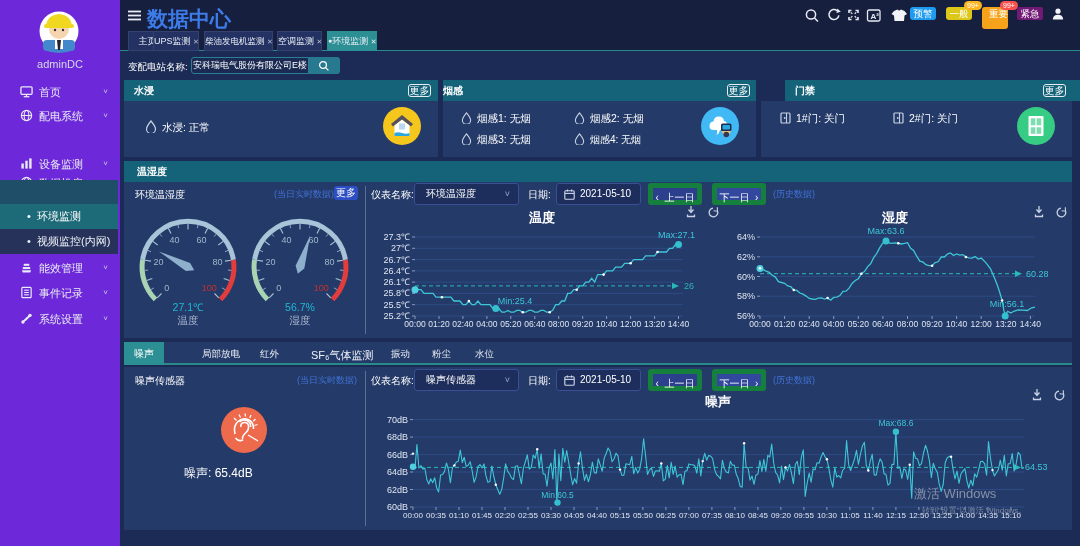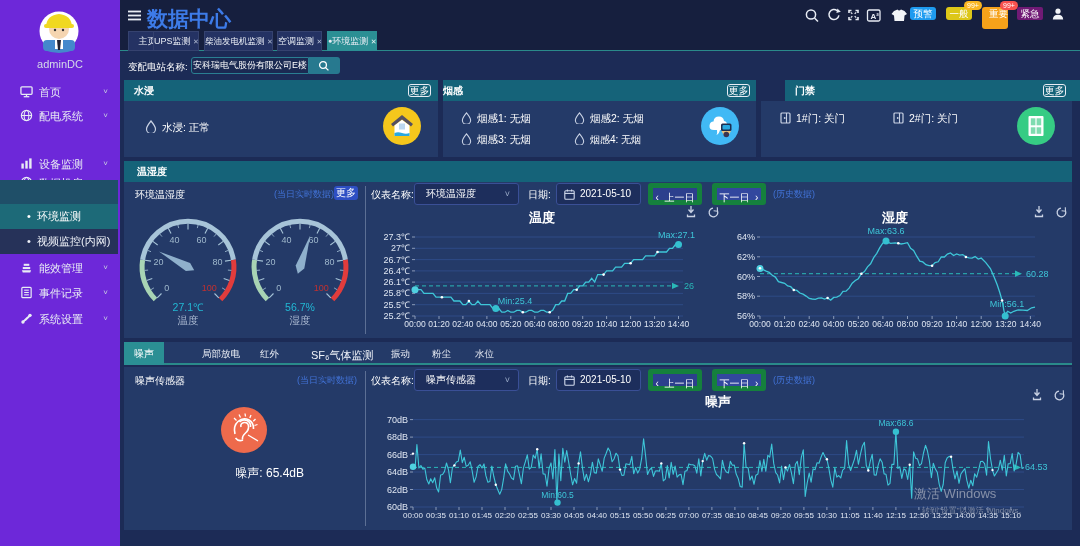--- a/index.html
+++ b/index.html
@@ -503,21 +503,21 @@
     <g stroke="#fff" stroke-width="1.3">
       <line x1="13" y1="11" x2="15.5" y2="13.5"></line>
         <line x1="18" y1="7.5" x2="19.5" y2="10.5"></line>
         <line x1="24" y1="6.5" x2="24.5" y2="9.5"></line>
         <line x1="30" y1="8" x2="28.8" y2="11"></line>
         <line x1="34.5" y1="12" x2="32.3" y2="14.3"></line>
         <line x1="36.5" y1="17.5" x2="33.5" y2="18.5"></line>
       <line x1="27" y1="28" x2="37" y2="34"></line>
     </g>
   </svg>
-  <div style="position:absolute;left:184px;top:465px;width:120px;text-align:right;color:#fff;font-size:12px;">噪声: 65.4dB</div>
+  <div style="position:absolute;left:184px;top:465px;width:120px;text-align:left;color:#fff;font-size:12px;">噪声: 65.4dB</div>
 
   <div class="ctrl-label" style="position:absolute;left:371px;top:374px;">仪表名称:</div>
   <div class="sel" style="left:414px;top:369px;width:105px;"><span style="margin-left:11px;">噪声传感器</span><span style="position:absolute;right:8px;top:0;color:#9fb0cc;font-size:9px;">˅</span></div>
   <div class="ctrl-label" style="position:absolute;left:528px;top:374px;">日期:</div>
   <div class="sel" style="left:556px;top:369px;width:85px;"><svg style="position:absolute;left:7px;top:5px;" width="11" height="11" viewBox="0 0 11 11">
         <rect x="0.8" y="1.8" width="9.4" height="8.4" rx="1" fill="none" stroke="#cfd8ea" stroke-width="1.1"></rect>
         <line x1="0.8" y1="4.4" x2="10.2" y2="4.4" stroke="#cfd8ea" stroke-width="1.1"></line>
         <line x1="3.4" y1="0.6" x2="3.4" y2="2.6" stroke="#cfd8ea" stroke-width="1.1"></line>
         <line x1="7.6" y1="0.6" x2="7.6" y2="2.6" stroke="#cfd8ea" stroke-width="1.1"></line>
       </svg><span style="margin-left:23px;">2021-05-10</span></div>

